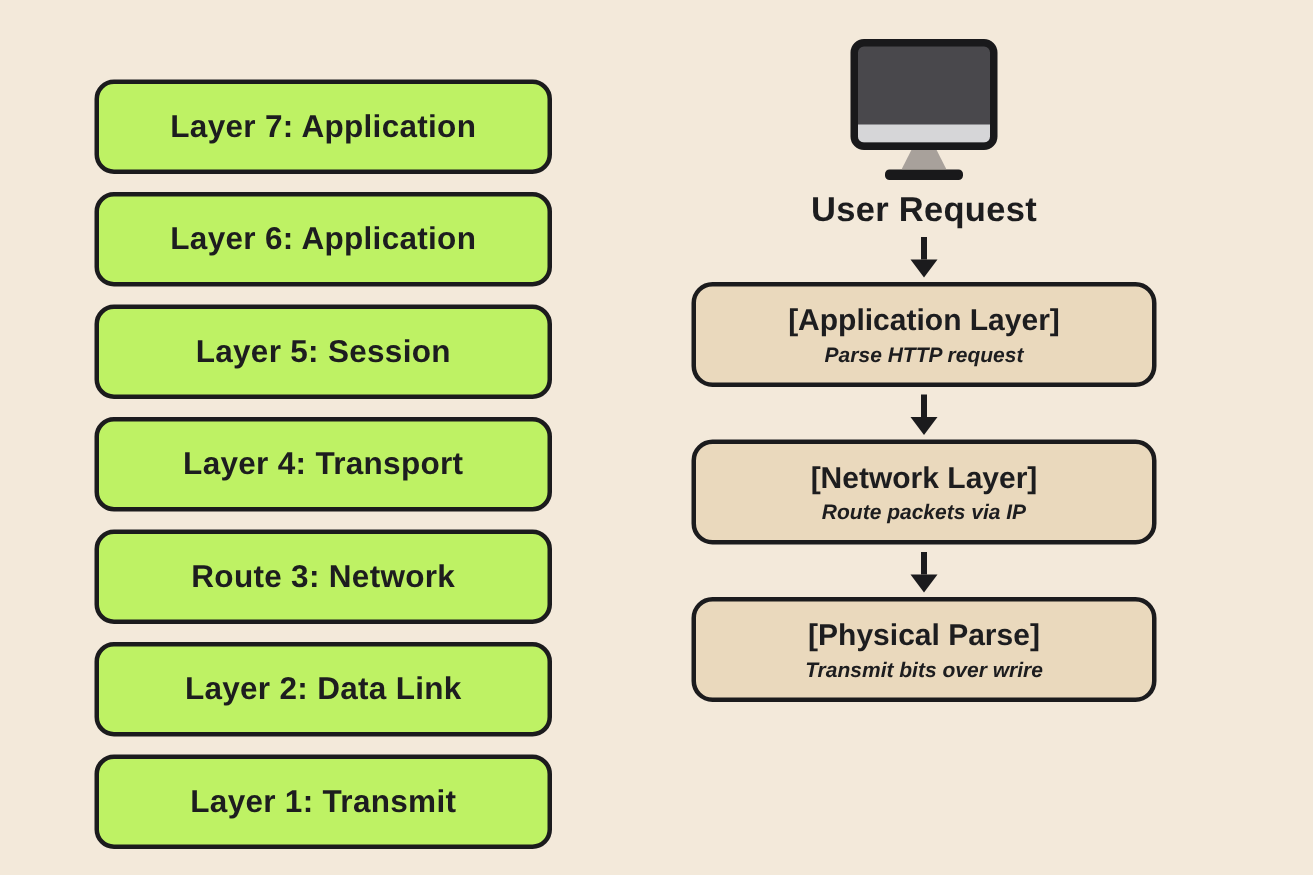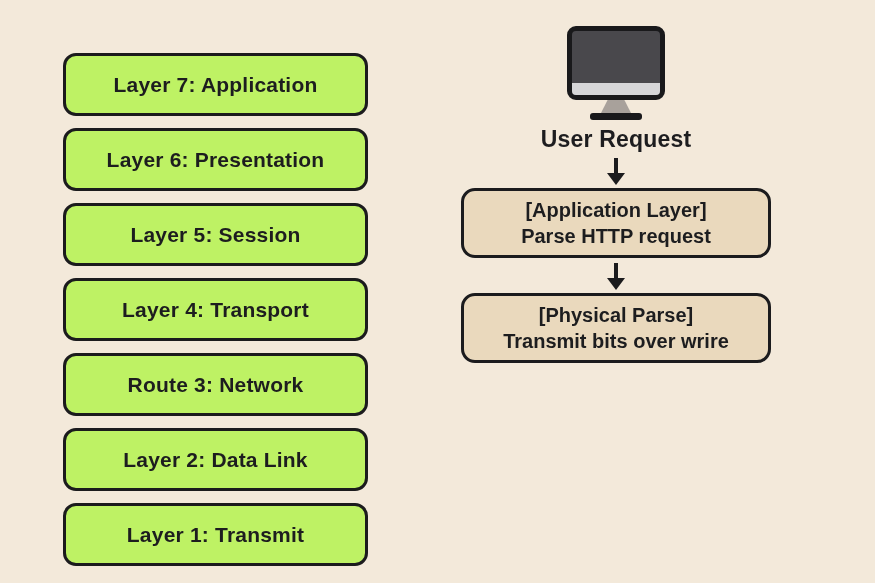--- a/index.html
+++ b/index.html
@@ -82,34 +82,34 @@
   .flow-box{
     box-sizing:border-box;
     width:310px;min-height:70px;
     background:#ead9bd;
     border:3px solid #1b1b1d;
     border-radius:14px;
     display:flex;flex-direction:column;align-items:center;justify-content:center;
     padding:6px 8px;
   }
   .flow-title{font-size:20px;font-weight:bold;line-height:1.35;}
-  .flow-sub{font-size:20px;font-weight:bold;line-height:1.25;}
+  .flow-sub{font-size:14px;font-weight:bold;line-height:1.25;font-style:italic;}
 </style>
 </head>
 <body>
 
 <div class="stage">
 
   <div class="osi-col">
   <div class="osi-box">
     <span>Layer 7: Application</span>
   </div>
 
   <div class="osi-box">
-    <span>Layer 6: Presentation</span>
+    <span>Layer 6: Application</span>
   </div>
 
   <div class="osi-box">
     <span>Layer 5: Session</span>
   </div>
 
   <div class="osi-box">
     <span>Layer 4: Transport</span>
   </div>
 
@@ -144,20 +144,30 @@
       <div class="stem"></div>
       <div class="head"></div>
     </div>
     <div class="flow-box">
       <div class="flow-title">[Application Layer]</div>
       <div class="flow-sub">Parse HTTP request</div>
     </div>
   </div>
 
 
+  <div class="flow-step">
+    <div class="arrow">
+      <div class="stem"></div>
+      <div class="head"></div>
+    </div>
+    <div class="flow-box">
+      <div class="flow-title">[Network Layer]</div>
+      <div class="flow-sub">Route packets via IP</div>
+    </div>
+  </div>
 
   <div class="flow-step">
     <div class="arrow">
       <div class="stem"></div>
       <div class="head"></div>
     </div>
     <div class="flow-box">
       <div class="flow-title">[Physical Parse]</div>
       <div class="flow-sub">Transmit bits over wrire</div>
     </div>

